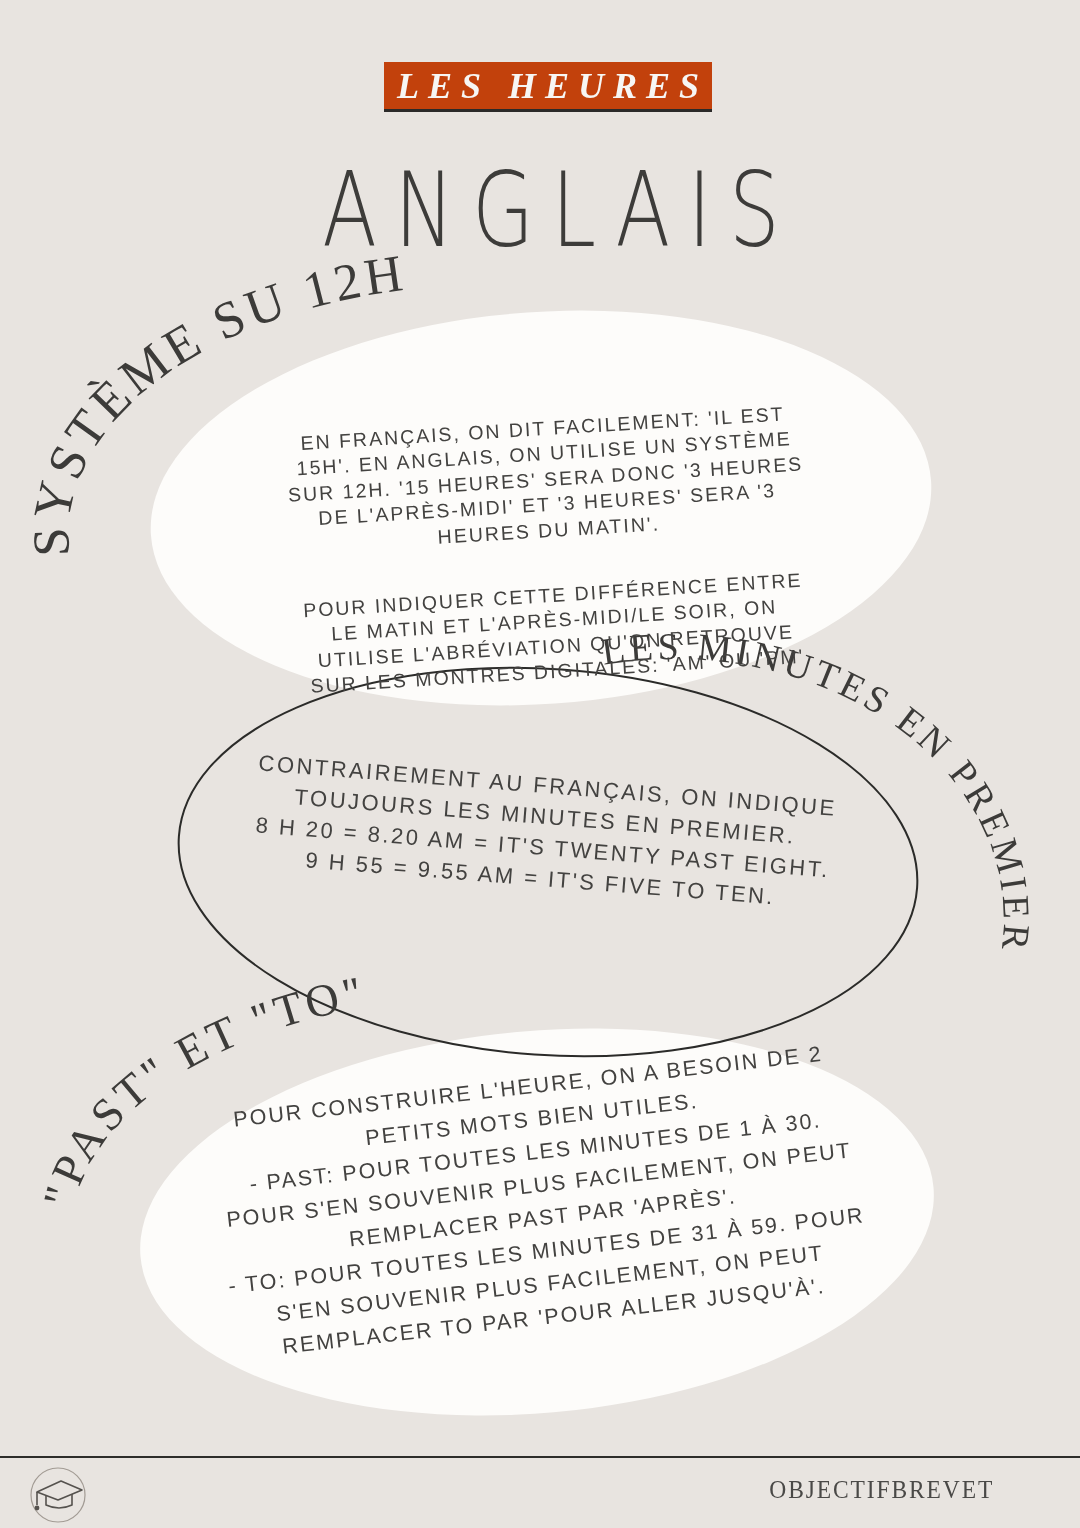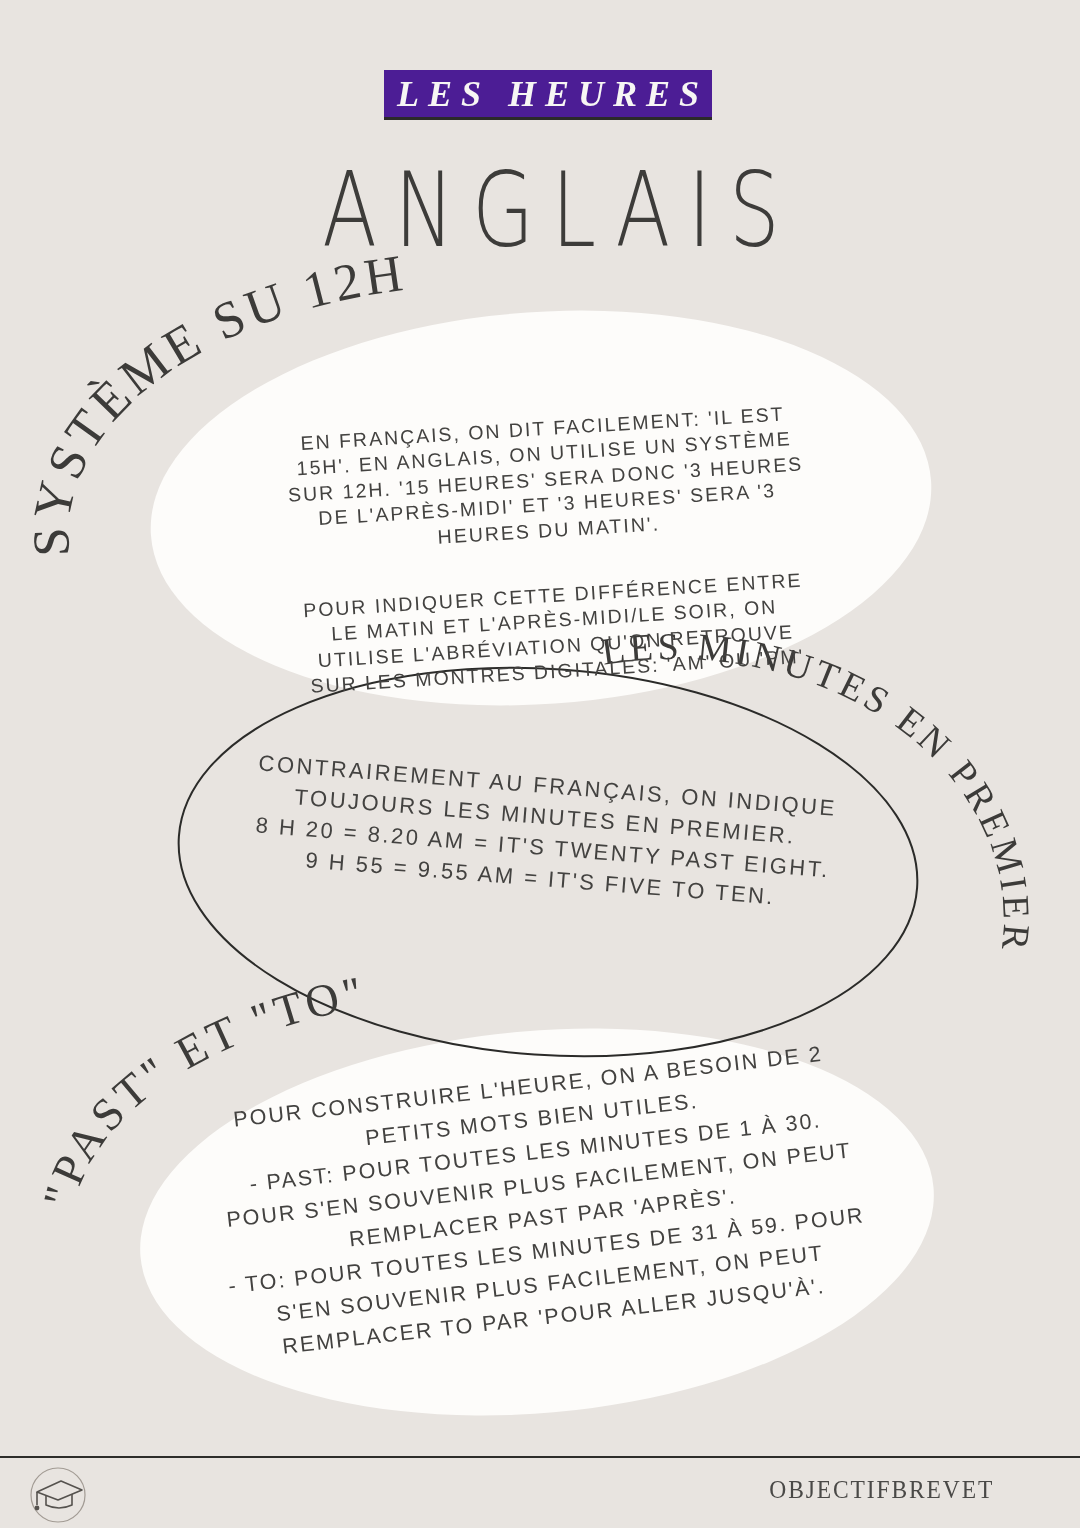--- a/index.html
+++ b/index.html
@@ -2,22 +2,22 @@
 <html><head>
 <meta charset="utf-8">
 <style>
   html,body{margin:0;padding:0;background:#cfcbc7;}
   .page{
     position:relative;width:1080px;height:1528px;overflow:hidden;
     background:#e8e4e0;font-family:"Liberation Sans",sans-serif;color:#3b3a38;
   }
   .svg-layer{position:absolute;left:0;top:0;width:1080px;height:1528px;}
   .banner{
-    position:absolute;left:384px;top:70px;width:328px;height:47px;
-    background:#4c1d95;border-bottom:3px solid #2b2a29;
+    position:absolute;left:384px;top:62px;width:328px;height:47px;
+    background:#c2410c;border-bottom:3px solid #2b2a29;
     display:flex;align-items:center;justify-content:center;
   }
   .banner-text{
     font-family:"Liberation Serif",serif;font-style:italic;font-weight:bold;
     color:#f7f6f4;font-size:36px;letter-spacing:9px;padding-left:9px;white-space:nowrap;
   }
   .big-title{
     position:absolute;left:0;top:152px;width:1080px;text-align:center;
     font-family:"DejaVu Sans","Liberation Sans",sans-serif;font-weight:200;
     font-size:100px;letter-spacing:22px;padding-left:22px;color:#3d3c3a;

